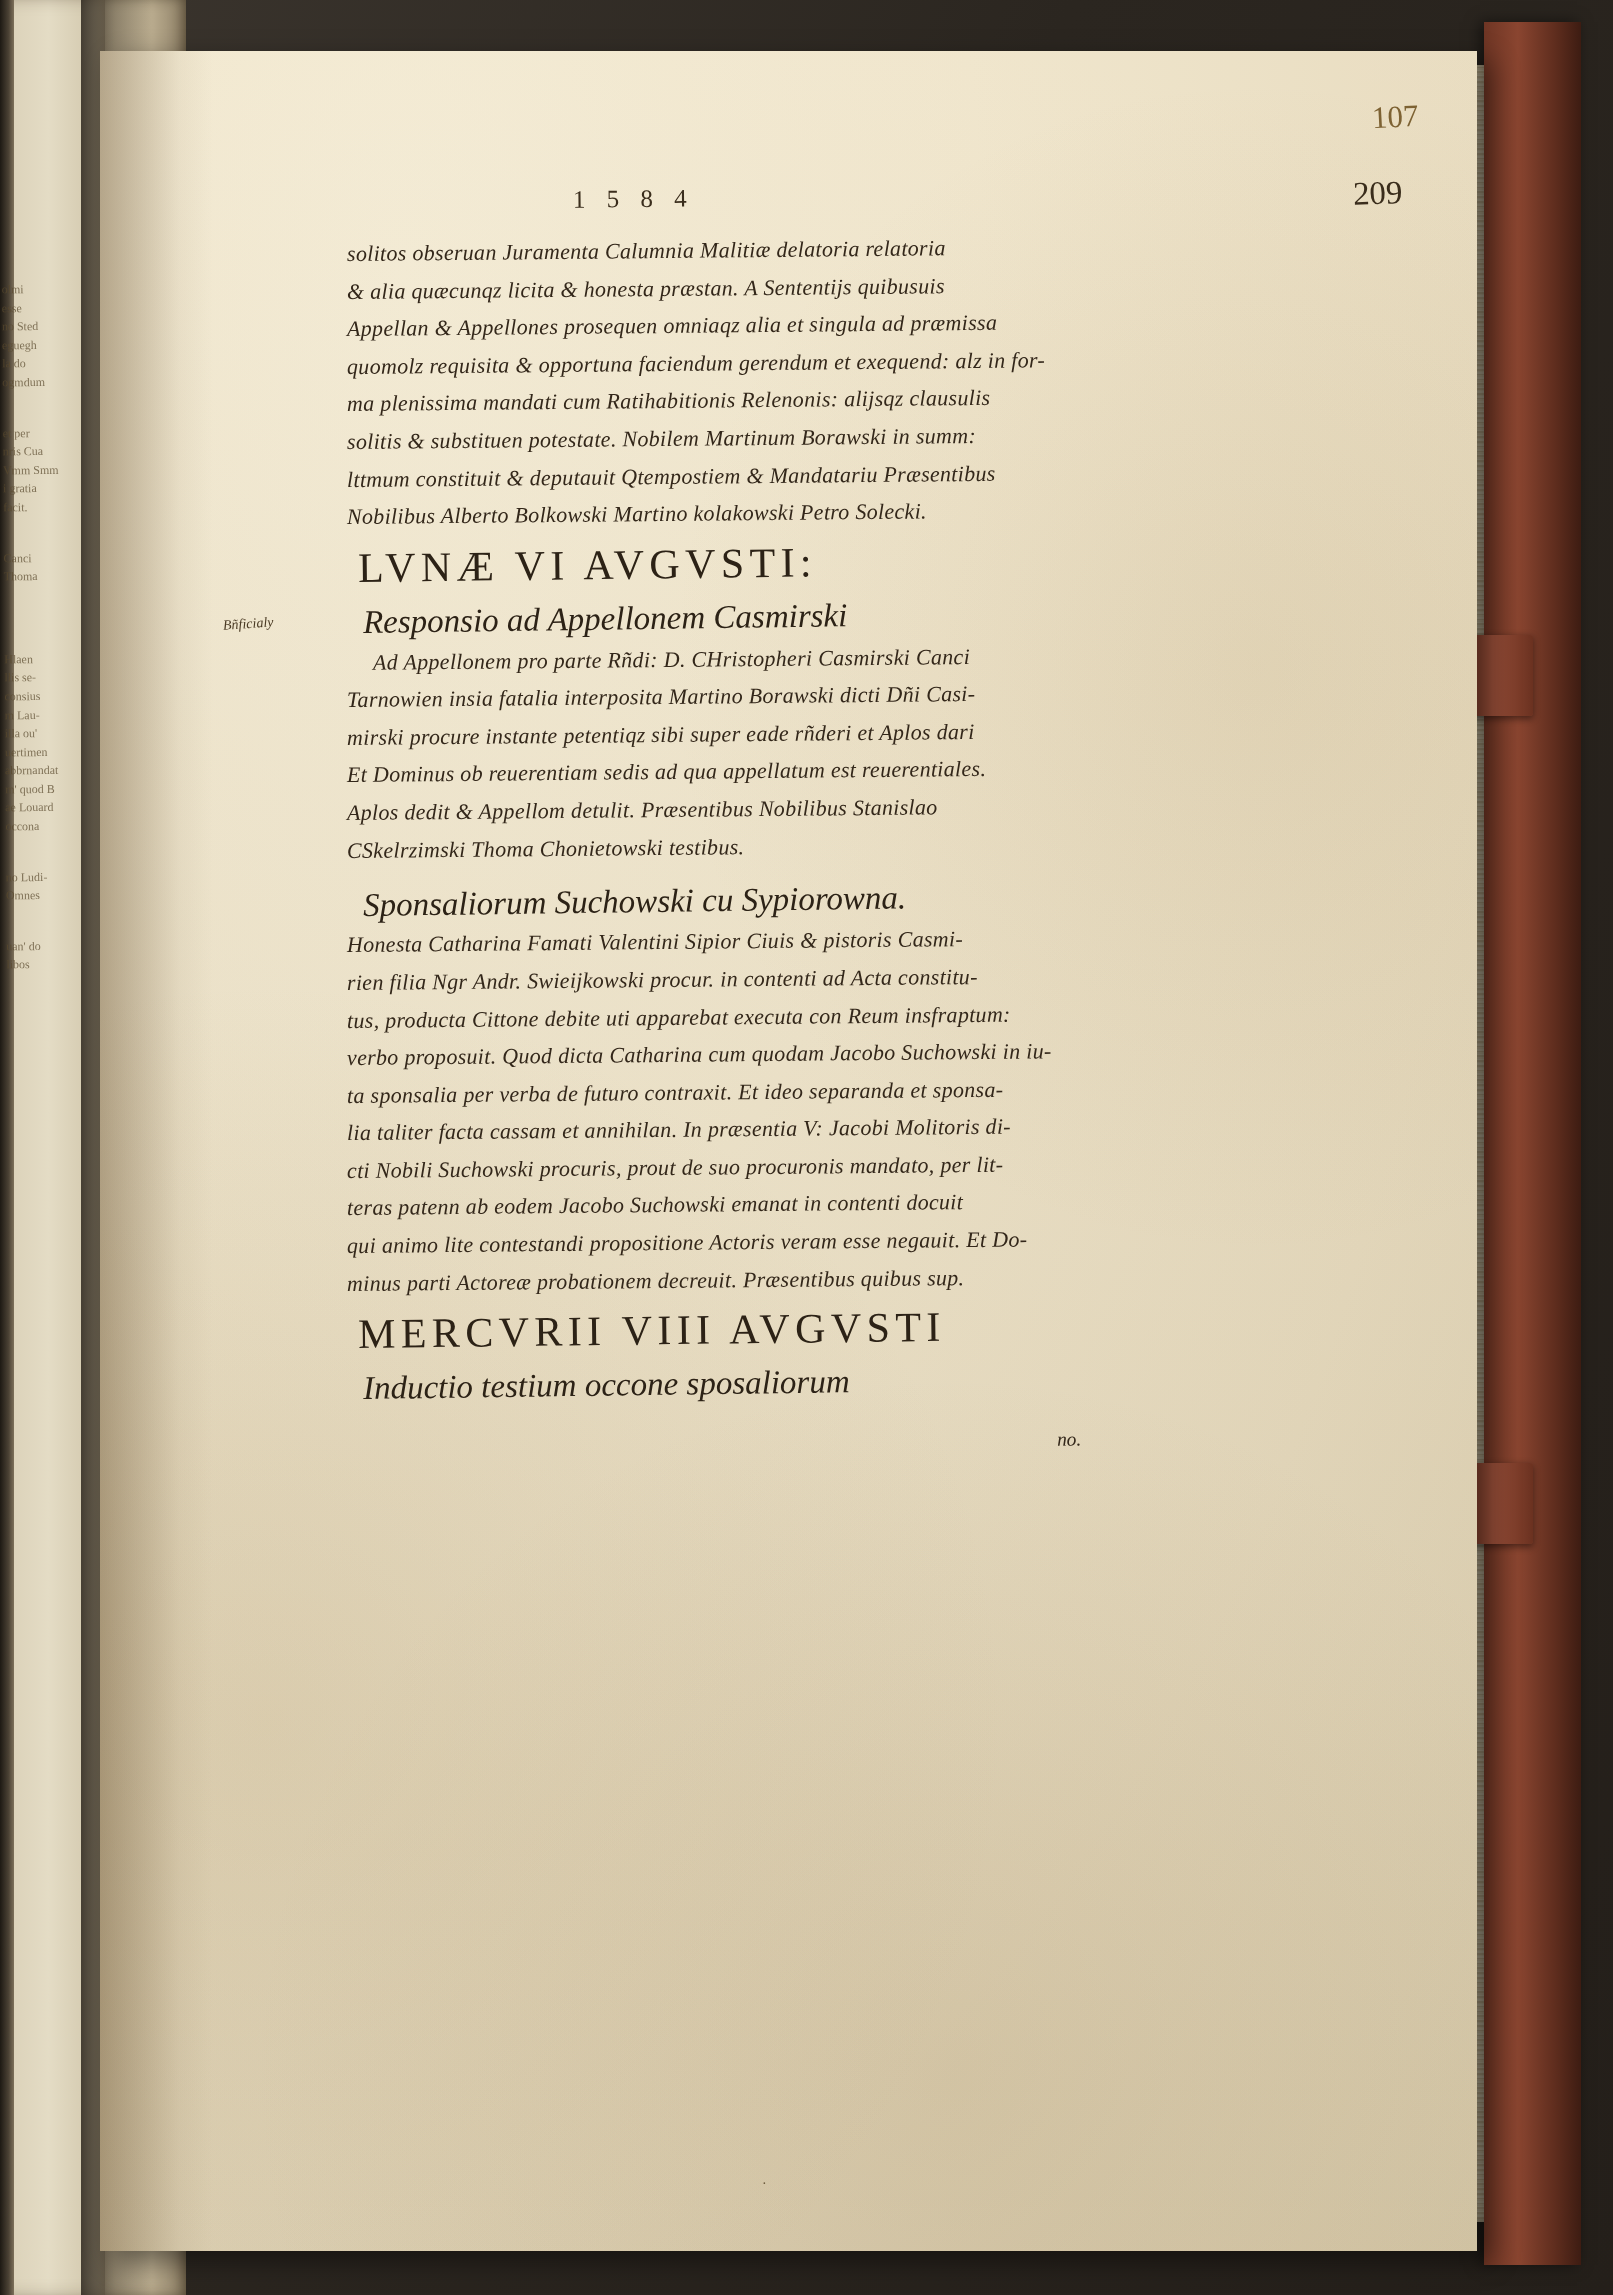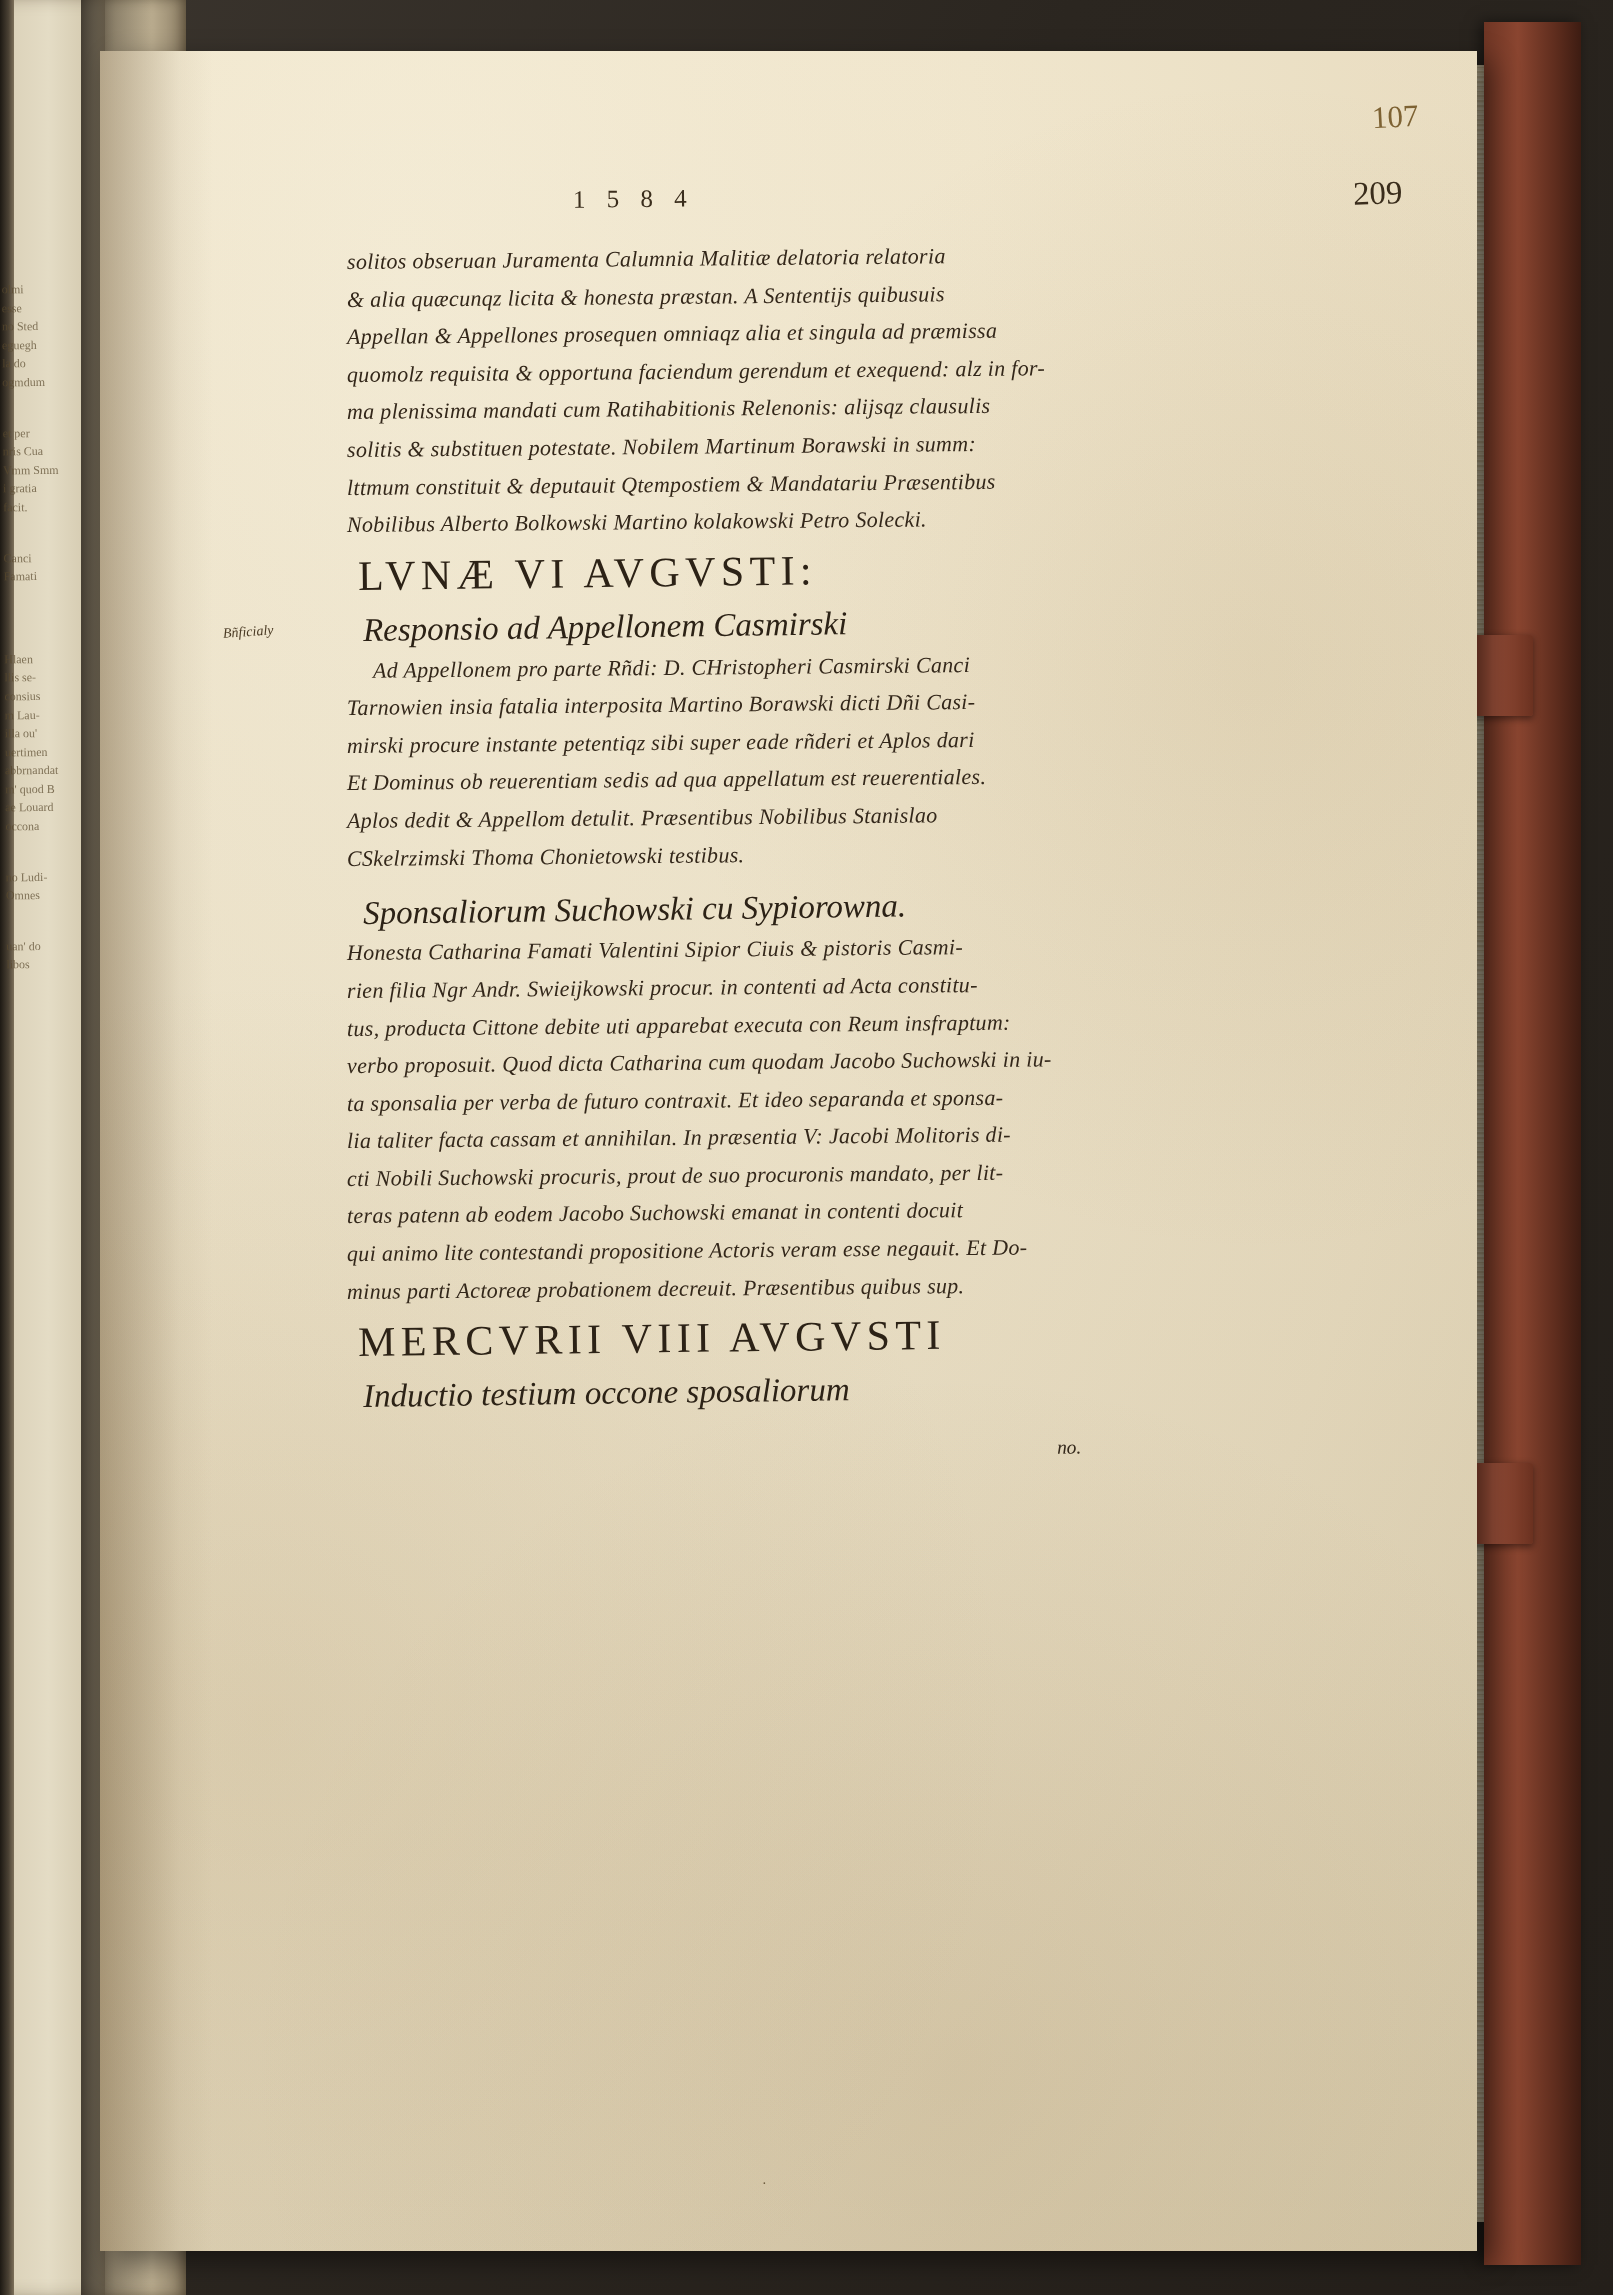--- a/index.html
+++ b/index.html
@@ -160,21 +160,21 @@
     right: 75px;
     top: 124px;
     font-size: 33px;
     color: #3a2d1c;
     transform: rotate(-2deg);
   }
 
   .textblock {
     position: absolute;
     left: 247px;
-    top: 200px;
+    top: 192px;
     width: 1038px;
   }
 
   .ln {
     font-size: 22px;
     line-height: 1.0;
     color: #33271a;
     margin-bottom: 15.6px;
     white-space: nowrap;
     font-family: "Liberation Serif", serif;
@@ -251,21 +251,21 @@
     <div>la do</div>
     <div>ogmdum</div>
     <div class="gap"></div>
     <div>et per</div>
     <div>nris Cua</div>
     <div>Vmm Smm</div>
     <div>i gratia</div>
     <div>facit.</div>
     <div class="gap"></div>
     <div>Canci</div>
-    <div>Famati</div>
+    <div>Thoma</div>
     <div class="gap"></div>
     <div class="gap"></div>
     <div>Hlaen</div>
     <div>llis se-</div>
     <div>consius</div>
     <div>m Lau-</div>
     <div>illa ou'</div>
     <div>uertimen</div>
     <div>abbrnandat</div>
     <div>m' quod B</div>

